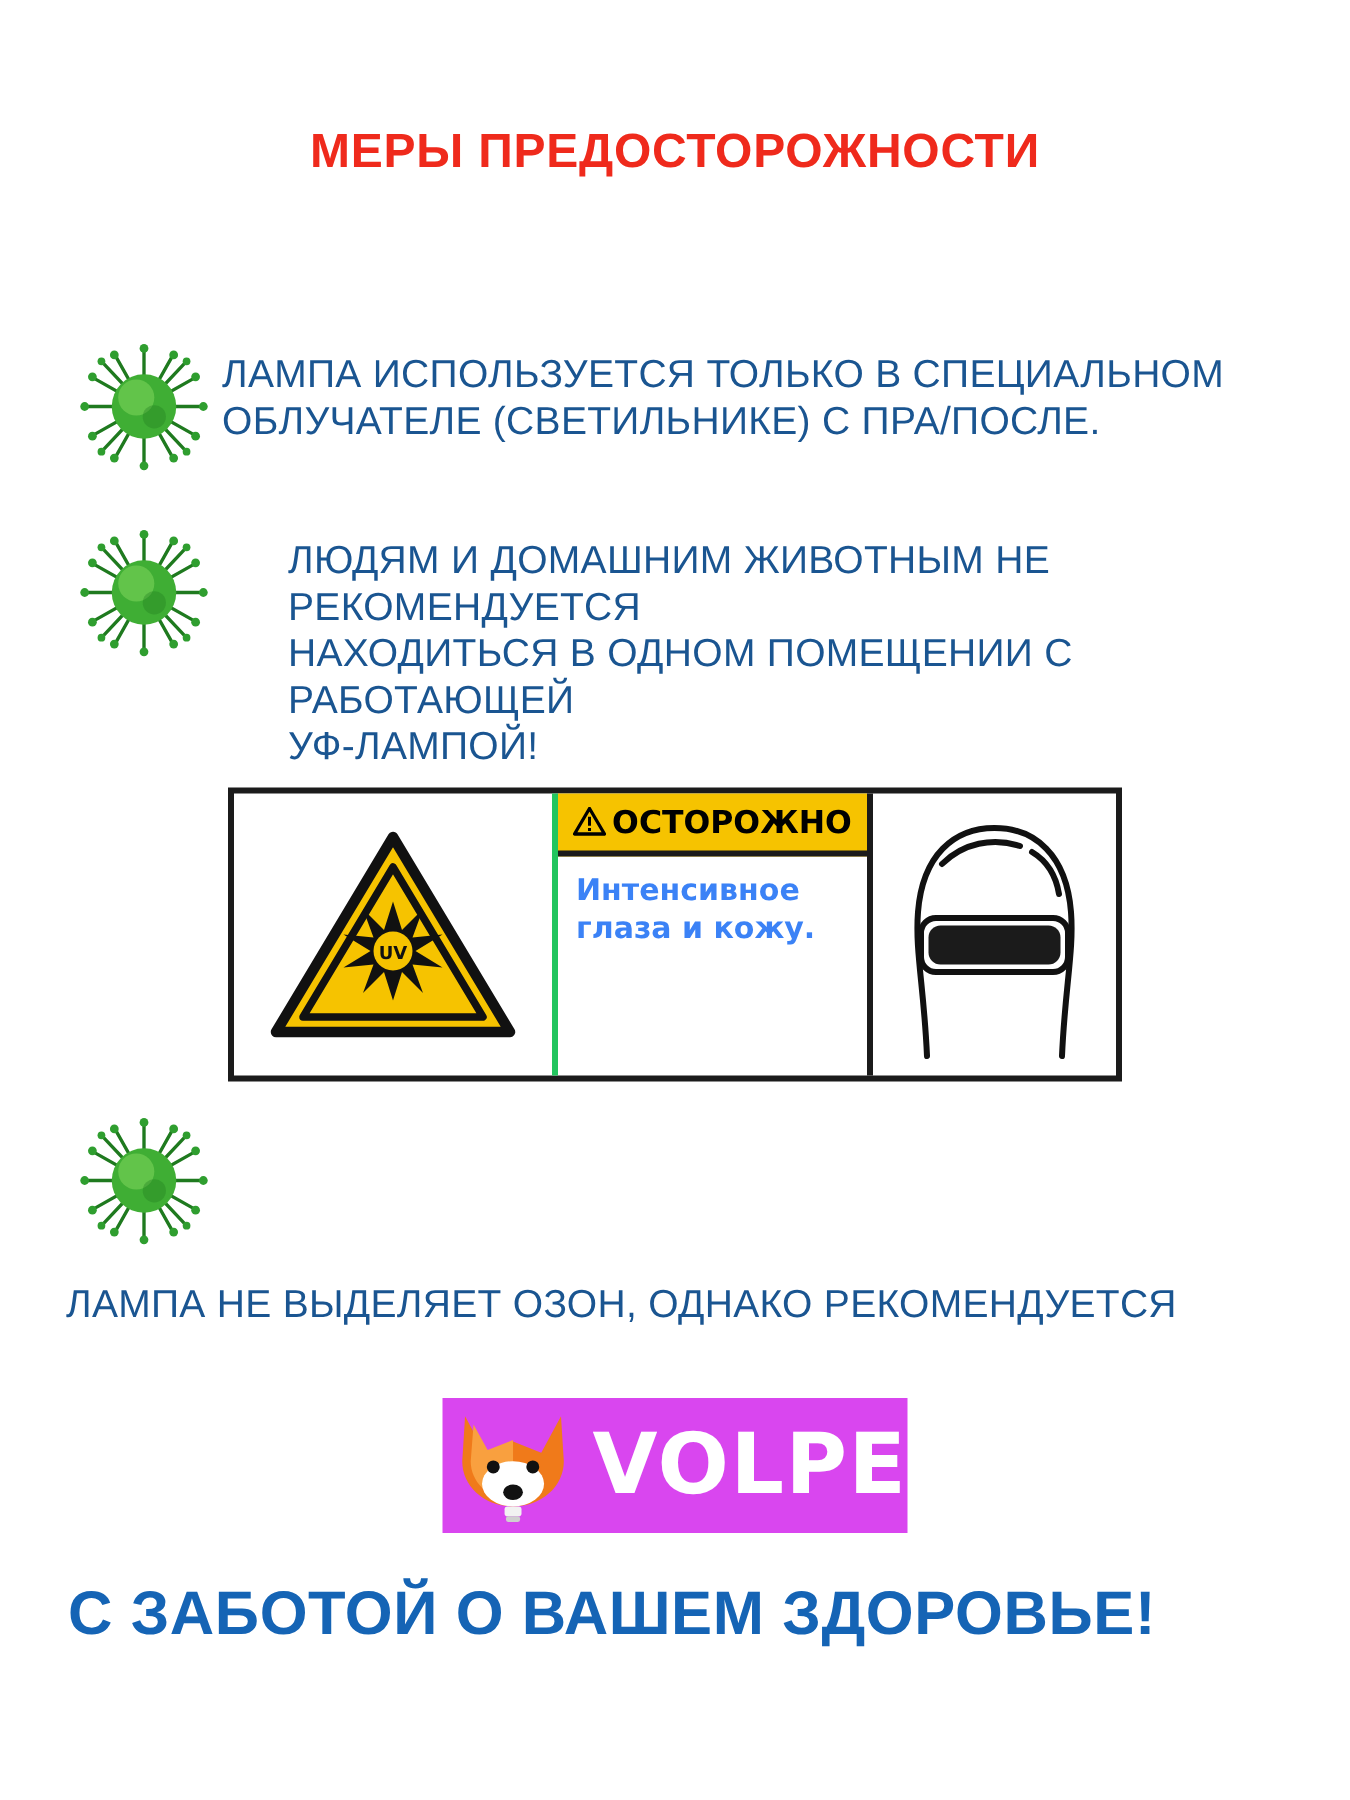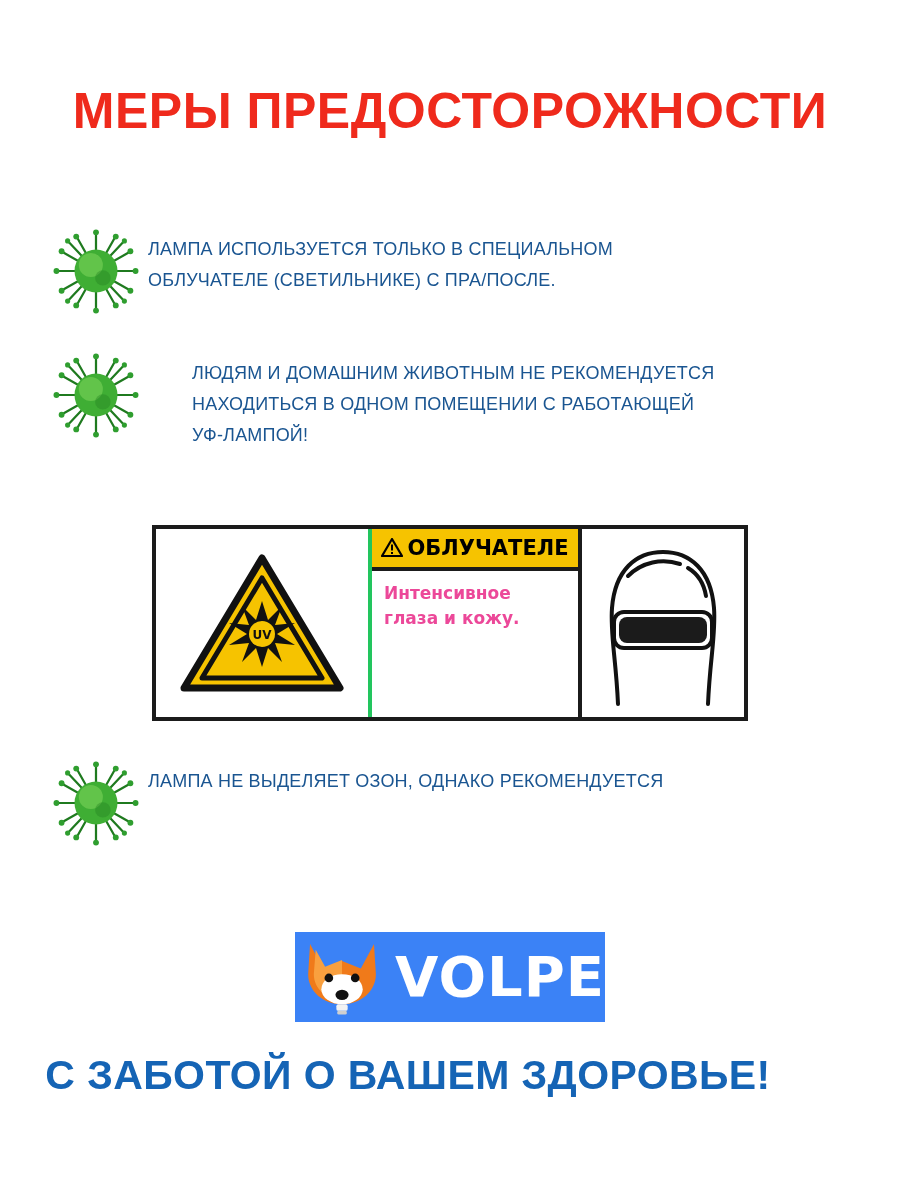--- a/index.html
+++ b/index.html
@@ -23,51 +23,51 @@
     box-sizing: border-box;
   }
 
   
   .main-title {
     position: absolute;
     top: 82px;
     left: 0;
     width: 900px;
     text-align: center;
-    font-size: 50px;
+    font-size: 32px;
     font-weight: bold;
     letter-spacing: 0.5px;
     color: #ef2a1c;
     font-family: "Liberation Sans", sans-serif;
   }
 
   
   .bullet-row {
     position: absolute;
     display: flex;
     align-items: flex-start;
   }
   .virus-wrap {
     width: 104px;
     flex: 0 0 104px;
     display: flex;
     justify-content: center;
     align-items: flex-start;
   }
   .bullet-text {
-    font-size: 18px;
+    font-size: 26px;
     line-height: 31px;
     color: #1a5591;
     letter-spacing: 0.2px;
     padding-top: 6px;
   }
 
   #row1 { top: 228px; left: 44px; width: 800px; }
   #row2 { top: 352px; left: 44px; width: 820px; gap: 44px; }
-  #row3 { top: 760px; left: 44px; width: 820px; }
+  #row3 { top: 744px; left: 44px; width: 820px; flex-direction: column; }
 
   
   .warning-box {
     position: absolute;
     top: 525px;
     left: 152px;
     width: 596px;
     height: 196px;
     border: 4px solid #1b1b1b;
     background: #ffffff;
@@ -109,33 +109,33 @@
     font-weight: bold;
     font-size: 21px;
     color: #000;
     letter-spacing: 0px;
     line-height: 1;
   }
   .caution-body {
     padding: 10px 10px 6px 12px;
     font-family: "DejaVu Sans", sans-serif;
     font-weight: bold;
-    font-size: 17px;
+    font-size: 20px;
     line-height: 25px;
-    color: #ec4899;
+    color: #3b82f6;
   }
 
   
   .logo-box {
     position: absolute;
     top: 932px;
     left: 295px;
     width: 310px;
     height: 90px;
-    background: #3b82f6;
+    background: #d946ef;
     display: flex;
     align-items: center;
     box-sizing: border-box;
   }
   .logo-word {
     font-family: "DejaVu Sans", sans-serif;
     font-weight: bold;
     font-size: 56px;
     color: #ffffff;
     letter-spacing: 1px;
@@ -278,21 +278,21 @@
       </svg>
     </div>
 
     <div class="wb-cell wb-mid">
       <div class="caution-strip">
         <svg width="22" height="20" viewBox="0 0 22 20" aria-hidden="true">
           <path d="M11 1 L21 18 L1 18 Z" fill="#f6c300" stroke="#000" stroke-width="2.2" stroke-linejoin="round"></path>
           <rect x="10" y="6.5" width="2" height="6" fill="#000"></rect>
           <rect x="10" y="14" width="2" height="2" fill="#000"></rect>
         </svg>
-        <span class="ctext">ОБЛУЧАТЕЛЕ</span>
+        <span class="ctext">ОСТОРОЖНО</span>
       </div>
       <div class="caution-body">
         <div>Интенсивное</div>
         <div>глаза и кожу.</div>
       </div>
     </div>
 
     <div class="wb-cell wb-right">
       <svg width="150" height="170" viewBox="0 0 150 170" aria-hidden="true">
         <g fill="none" stroke="#111" stroke-width="4" stroke-linecap="round" stroke-linejoin="round">

